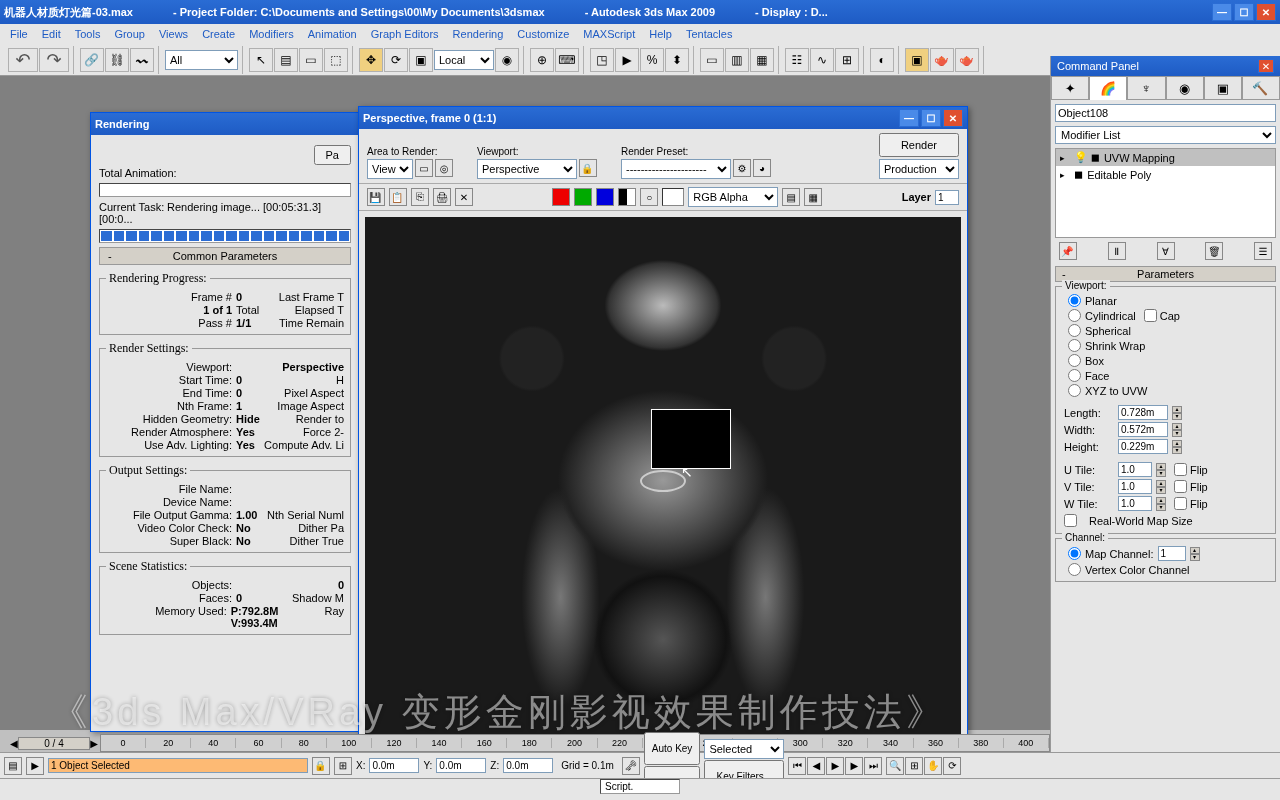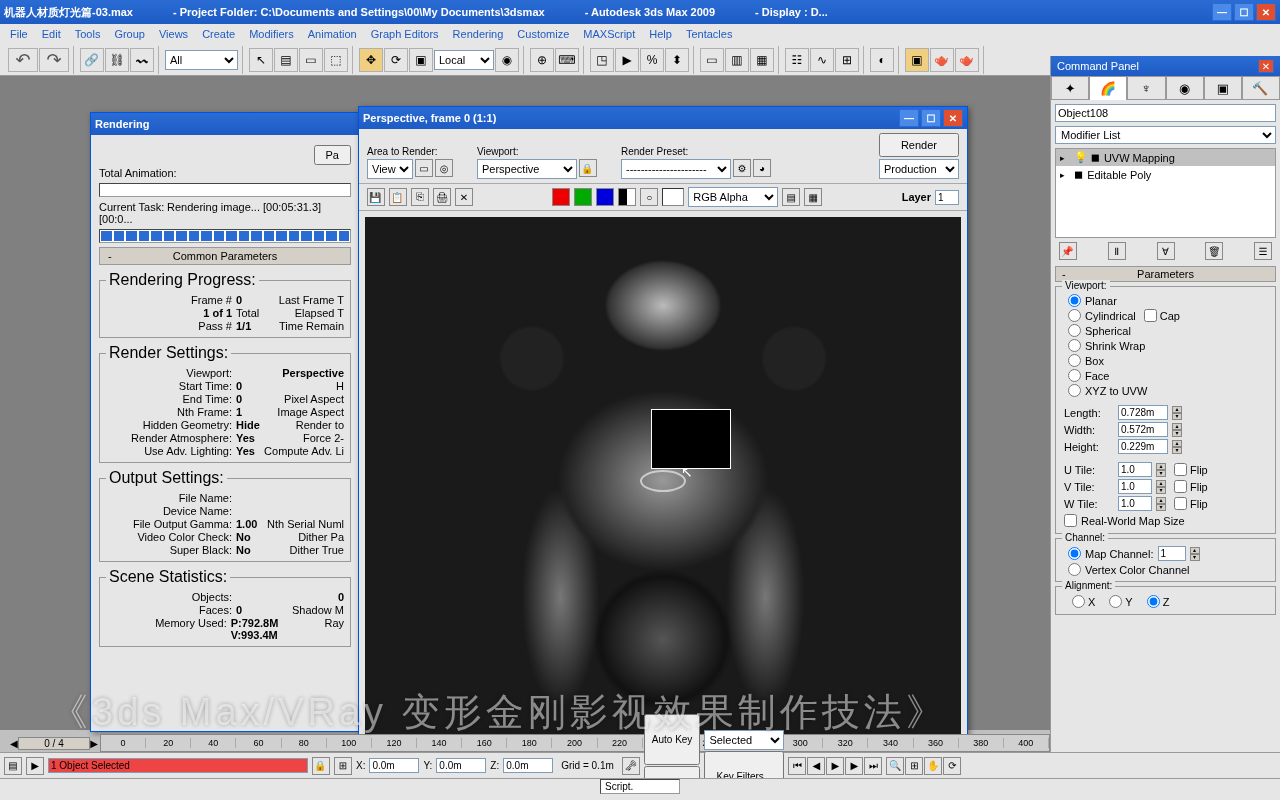--- a/index.html
+++ b/index.html
@@ -43,35 +43,35 @@
 .cp-rollout-title::before { content: "-"; position: absolute; left: 6px; }
 .cp-group { border: 1px solid #999; margin: 4px 0; padding: 6px 4px 4px; position: relative; }
 .cp-group-label { position: absolute; top: -7px; left: 6px; background: #e6e6e6; padding: 0 3px; font-size: 10px; }
 .cp-radio { display: flex; align-items: center; gap: 4px; padding: 1px 8px; }
 .cp-radio input { margin: 0; }
 .cp-spin-row { display: flex; align-items: center; gap: 4px; padding: 1px 4px; }
 .cp-spin-row label { min-width: 50px; }
 .cp-spin { width: 50px; border: 1px solid #7f9db9; background: #fff; padding: 1px 2px; font-size: 10px; }
 .cp-spinner { width: 10px; display: flex; flex-direction: column; }
 .cp-spinner div { height: 7px; background: #d4d0c8; border: 1px solid #888; font-size: 6px; line-height: 5px; text-align: center; cursor: pointer; }
-.cp-check { display: flex; align-items: flex-end; gap: 4px; padding: 2px 4px; }
+.cp-check { display: flex; align-items: flex-end; gap: 12px; padding: 2px 4px; }
 .cp-check2 { display: inline-flex; align-items: center; gap: 3px; margin-left: 4px; }
 
 .window { position: absolute; background: #e6e6e6; border: 1px solid #0054e3; box-shadow: 2px 2px 6px rgba(0,0,0,0.4); }
 .win-title { background: linear-gradient(to bottom, #2a6cd4, #1e5bc4); color: #fff; height: 22px; display: flex; align-items: center; padding: 0 4px; font-family: 'Courier New', monospace; font-size: 12px; font-weight: bold; }
 .win-title .win-controls { margin-left: auto; }
 
 .render-win { left: 90px; top: 112px; width: 270px; height: 620px; overflow: hidden; }
 .render-body { padding: 8px; }
 .render-body .row { display: flex; justify-content: space-between; margin: 2px 0; }
 .render-body button { padding: 2px 10px; }
 .progress { height: 14px; background: #fff; border: 1px inset #999; margin: 4px 0; display: flex; }
 .progress .seg { flex: 1; background: #2a6cd4; margin: 1px; }
 fieldset { border: 1px solid #999; margin: 6px 0; padding: 4px 6px; }
-legend { font-size: 16px; padding: 0 3px; }
+legend { font-size: 12px; padding: 0 3px; font-family: Liberation Serif, serif; }
 .kv { display: flex; margin: 1px 0; font-size: 10px; justify-content: space-between; }
 .kv .k { width: 130px; text-align: right; padding-right: 4px; }
 .kv .v { font-weight: bold; }
 .rollout-hdr { border: 1px solid #999; text-align: center; padding: 2px; background: #d4d0c8; margin: 4px 0; font-size: 11px; position: relative; }
 .rollout-hdr::before { content: "-"; position: absolute; left: 8px; }
 
 .persp-win { left: 358px; top: 106px; width: 610px; height: 660px; }
 .persp-ctrl { padding: 4px 8px; display: flex; gap: 24px; border-bottom: 1px solid #aaa; align-items: flex-end; }
 .persp-col { display: flex; flex-direction: column; gap: 2px; }
 .persp-col label { font-size: 10px; }
@@ -96,21 +96,21 @@
 
 .timeline-ruler { position: absolute; left: 100px; right: 230px; bottom: 48px; height: 18px; background: #d0d0d0; border: 1px solid #888; display: flex; align-items: center; }
 .timeline-ruler .tick { flex: 1; text-align: center; font-size: 9px; border-right: 1px solid #aaa; }
 .time-slider { position: absolute; left: 10px; bottom: 48px; width: 88px; height: 18px; display: flex; align-items: center; }
 .time-slider span { font-size: 10px; }
 
 .status-row { position: absolute; left: 0; right: 0; bottom: 22px; height: 26px; background: #e6e6e6; display: flex; align-items: center; padding: 0 4px; gap: 4px; border-top: 1px solid #999; }
 .status-row input { border: 1px solid #7f9db9; padding: 1px 2px; font-size: 10px; width: 50px; background: #fff; }
 .status-row .label { font-size: 10px; }
 .status-row .seg { padding: 0 4px; }
-.status-row button { font-size: 10px; padding: 18px 6px; }
+.status-row button { font-size: 10px; padding: 9px 6px; }
 .playback { display: flex; gap: 1px; }
 
 .bottom-row { position: absolute; left: 0; right: 0; bottom: 0; height: 22px; background: #e6e6e6; border-top: 1px solid #999; display: flex; align-items: center; padding: 0 4px; gap: 8px; flex-direction: column; }
 .bottom-row input { border: 1px inset #999; padding: 1px 4px; font-size: 10px; }
 
 .watermark { position: absolute; left: 50px; bottom: 62px; font-size: 38px; color: rgba(255,255,255,0.5); font-weight: 200; letter-spacing: 4px; font-family: Arial; pointer-events: none; text-shadow: 0 0 4px rgba(0,0,0,0.3); }
 </style>
 </head>
 <body>
 
@@ -540,37 +540,20 @@
           <input class="cp-spin" style="width: 28px;" value="1">
           <div class="cp-spinner">
             <div>▴</div>
             <div>▾</div>
           </div>
         </div>
       <div class="cp-radio">
           <input type="radio" style="">
           <span>Vertex Color Channel</span>
         </div>
-    </div>
-    <div class="cp-group">
-      <div class="cp-group-label">Alignment:</div>
-      <div style="display:flex;gap:10px;padding:2px 8px">
-        <span class="cp-check2">
-            <input type="radio" style="">
-            <span>X</span>
-          </span>
-        <span class="cp-check2">
-            <input type="radio" style="">
-            <span>Y</span>
-          </span>
-        <span class="cp-check2">
-            <input type="radio" checked="" style="">
-            <span>Z</span>
-          </span>
-      </div>
     </div>
   </div>
 </div>
 
 <div class="time-slider">
   <span>◀</span>
     <span style="flex:1;text-align:center;background:#d4d0c8;border:1px solid #888">0 / 4</span>
     <span>▶</span>
 </div>
 <div class="timeline-ruler">
@@ -593,21 +576,21 @@
     <div class="tick">320</div>
     <div class="tick">340</div>
     <div class="tick">360</div>
     <div class="tick">380</div>
     <div class="tick">400</div>
 </div>
 
 <div class="status-row">
   <div class="ico">▤</div>
   <div class="ico">▶</div>
-  <input style="width: 260px; background: #ef4444;" value="1 Object Selected">
+  <input style="width: 260px; background: #fdba74;" value="1 Object Selected">
   <div class="ico">🔒</div>
   <div class="ico">⊞</div>
   <span class="label">X:</span>
     <input value="0.0m" style="">
   <span class="label">Y:</span>
     <input value="0.0m" style="">
   <span class="label">Z:</span>
     <input value="0.0m" style="">
   <span class="seg label">Grid = 0.1m</span>
   <div class="ico">🗝</div>

